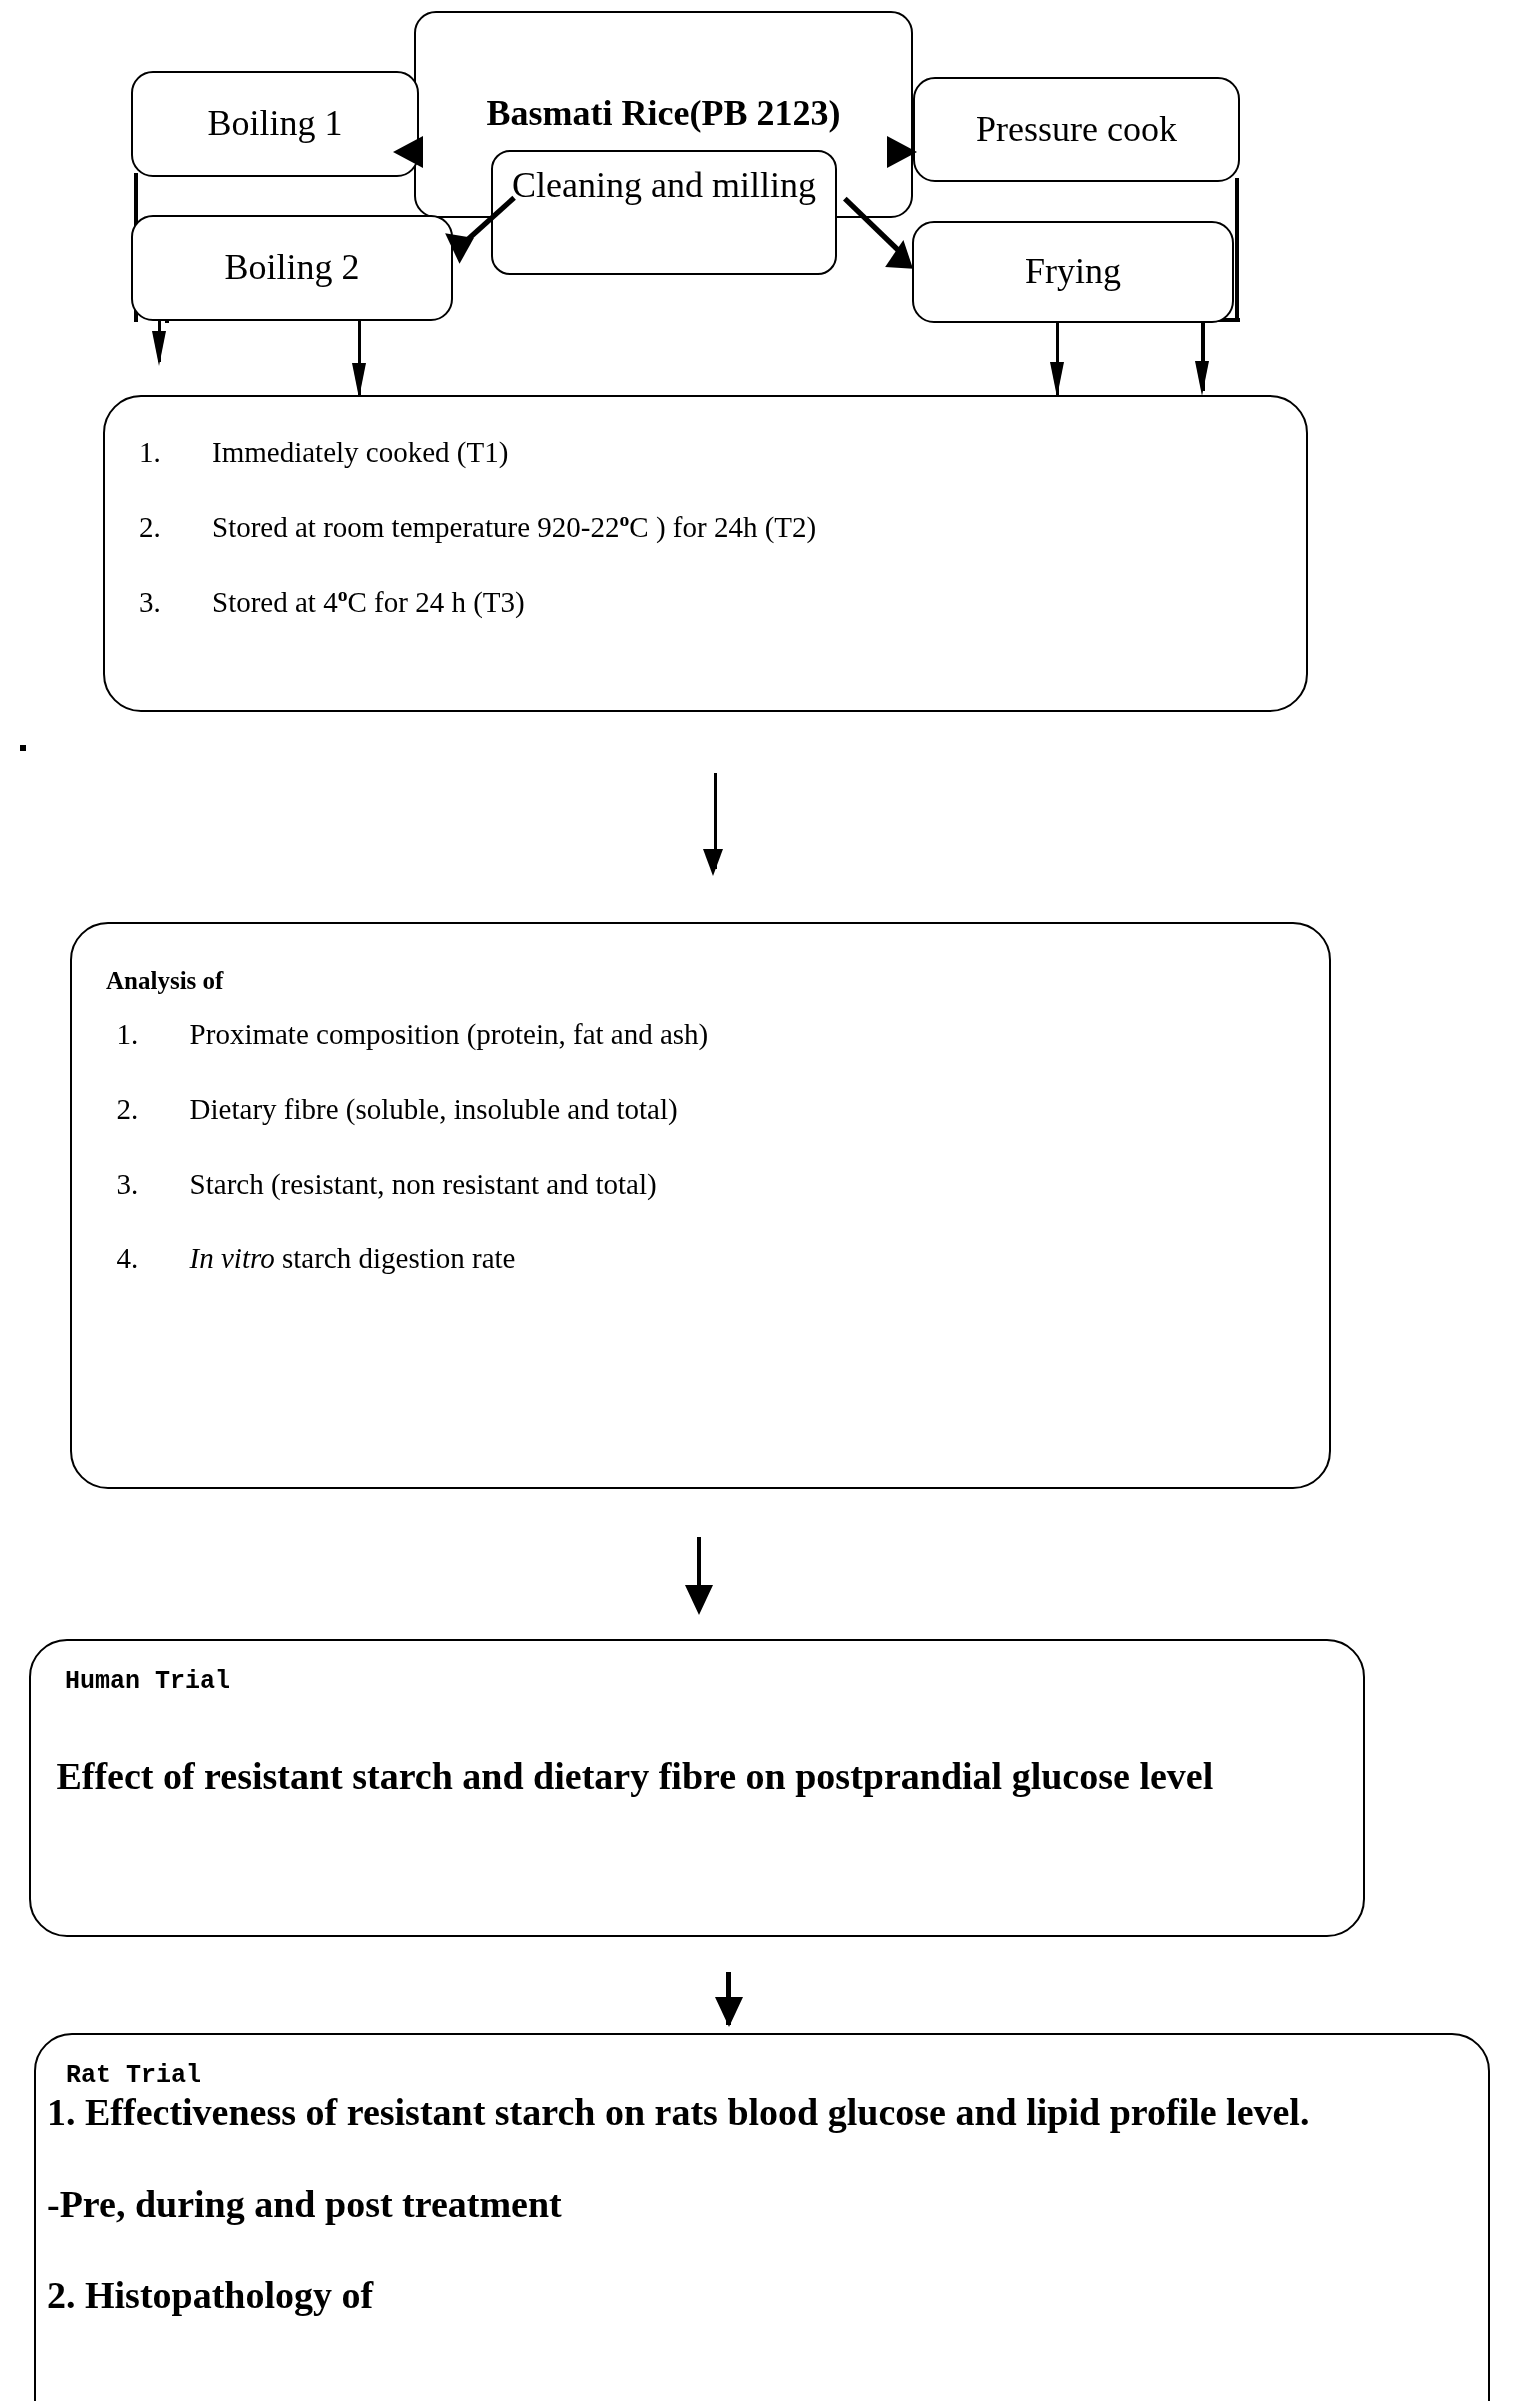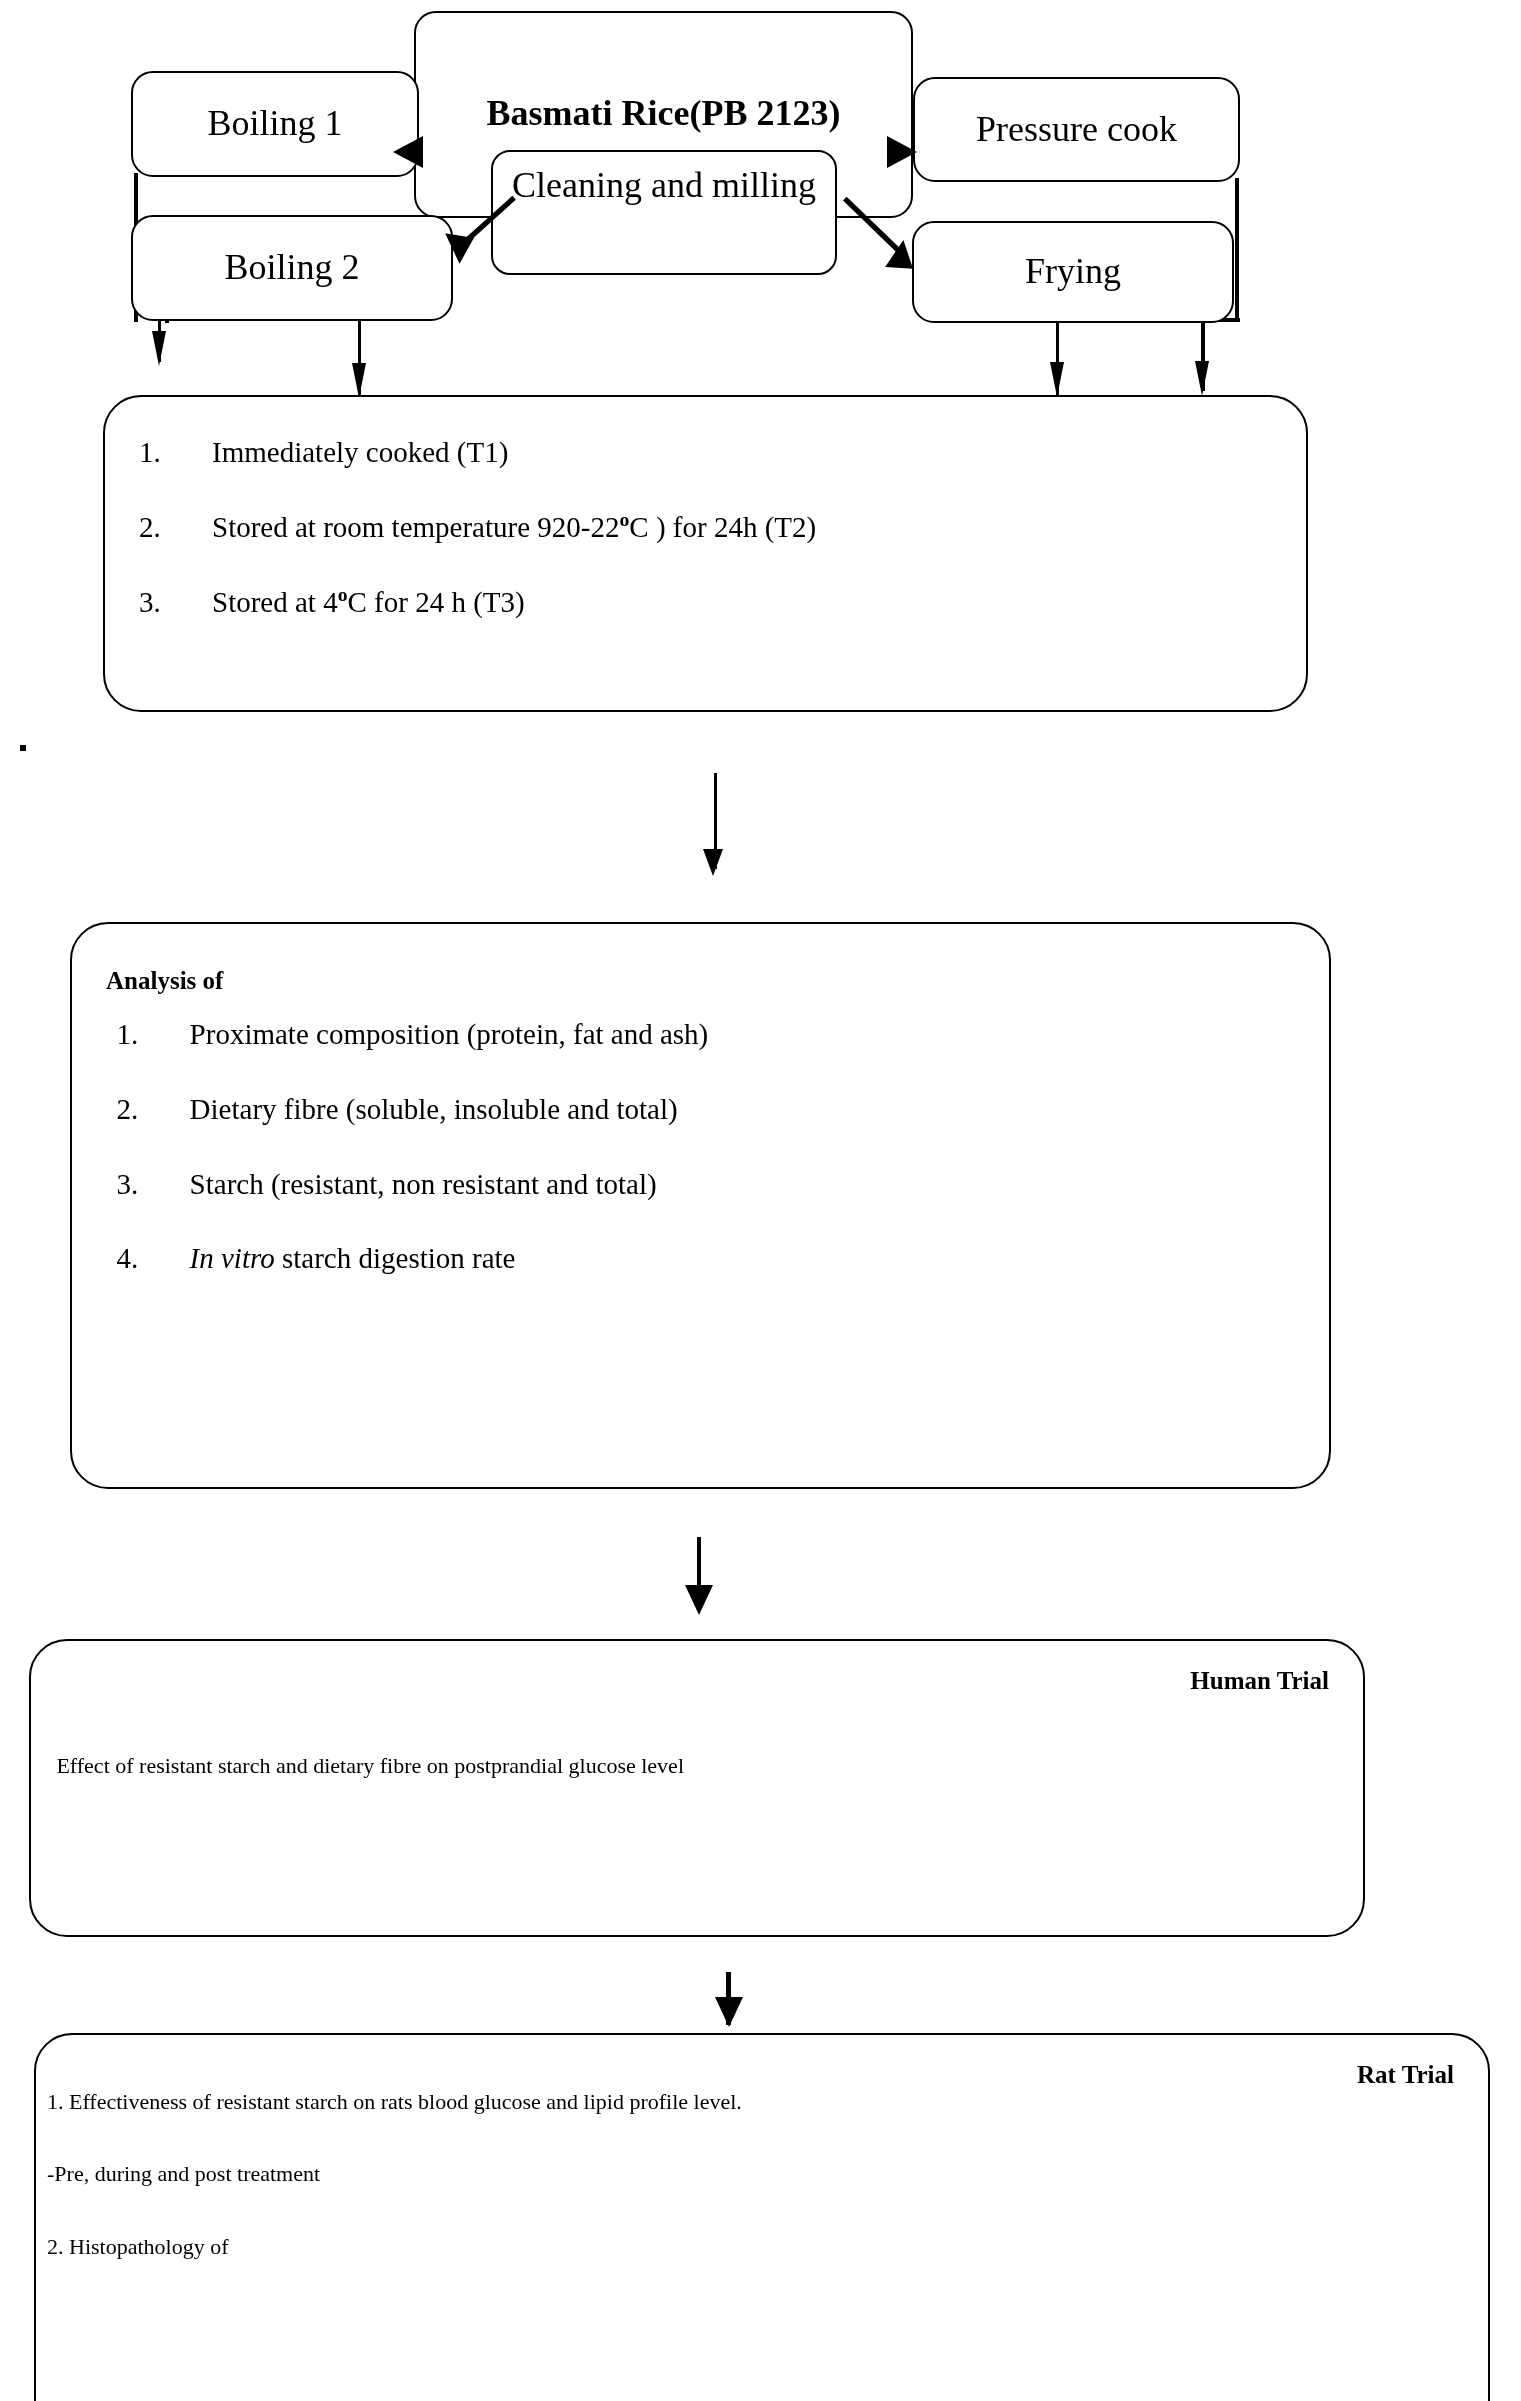--- a/index.html
+++ b/index.html
@@ -51,44 +51,46 @@
   
   .box-body {
     padding: 28px 34px 19px 34px;
   }
   .box-heading {
     font-weight: bold;
     font-size: 25px;
     margin: 0 0 22px 0;
   }
   .box-heading.center {
-    text-align: right;
+    text-align: left;
     margin: 26px 0 0 0;
+    font-family: Liberation Mono, monospace;
   }
   .numlist {
     list-style: none;
     margin: 0;
     padding: 0;
   }
   .numlist li {
     display: flex;
     font-size: 29px;
     line-height: 1.2;
     margin: 0 0 40px 0;
   }
   .numlist li:last-child { margin-bottom: 0; }
   .numlist .num {
     width: 73px;
     flex: 0 0 73px;
   }
   .numlist .txt { flex: 1 1 auto; }
   .plainline {
-    font-size: 22px;
+    font-size: 38px;
     line-height: 1.2;
     margin: 0 0 46px 0;
+    font-weight: bold;
   }
   .plainline:last-child { margin-bottom: 0; }
   sup.deg {
     font-size: 0.68em;
     vertical-align: super;
     font-weight: bold;
     line-height: 0;
   }
   .ital { font-style: italic; }
 

